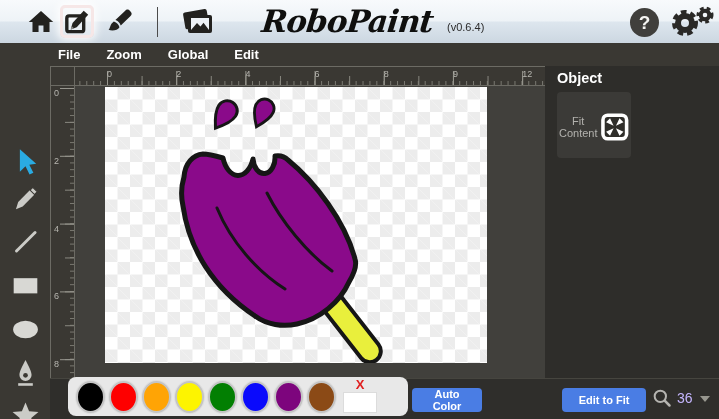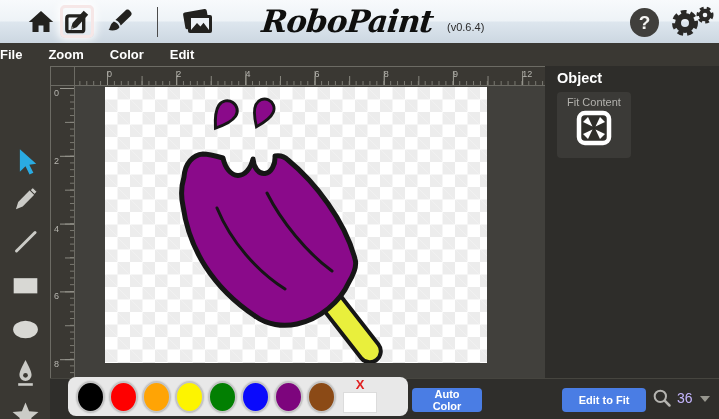--- a/index.html
+++ b/index.html
@@ -31,21 +31,21 @@
   .version{position:absolute;left:447px;top:21px;font-size:11px;color:#2b2b2b;}
   .help-btn{
     position:absolute;left:630px;top:8px;width:29px;height:29px;border-radius:50%;
     background:#403f3c;color:#f4f4f2;font-size:19px;font-weight:bold;
     display:flex;align-items:center;justify-content:center;border:none;cursor:pointer;
   }
   .gear-btn{position:absolute;left:668px;top:5px;width:48px;height:34px;background:none;border:none;padding:0;cursor:pointer;}
   
   .menubar{
     position:absolute;left:0;top:43px;width:719px;height:23px;background:#3a3833;
-    display:flex;align-items:center;box-sizing:border-box;gap:26px;
+    display:flex;align-items:center;padding-left:58px;box-sizing:border-box;gap:26px;
   }
   .menu-item{
     background:none;border:none;color:#fff;font-weight:bold;font-size:13px;
     font-family:inherit;padding:0;cursor:pointer;
   }
   
   .tools{position:absolute;left:0;top:66px;width:50px;height:353px;background:#3a3833;}
   .tool-btn{position:absolute;left:12px;width:27px;height:27px;background:none;border:none;padding:0;cursor:pointer;}
   
   .ruler-corner{
@@ -88,21 +88,21 @@
       linear-gradient(45deg,#ececec 25%,transparent 25% 75%,#ececec 75%);
     background-size:25px 25px;
     background-position:0 0,12.5px 12.5px;
     cursor:default;
   }
   
   .rpanel{position:absolute;left:545px;top:66px;width:174px;height:312px;background:#2e2d2a;}
   .rpanel-header{position:absolute;left:12px;top:4px;color:#fff;font-size:14.5px;font-weight:bold;}
   .fit-btn{
     position:absolute;left:12px;top:26px;width:74px;height:66px;border:none;cursor:pointer;
-    background:#3b3a37;border-radius:4px;display:flex;flex-direction:column;align-items:center;
+    background:#3b3a37;border-radius:4px;display:flex;flex-direction:row;align-items:center;
     padding:4px 0 0 0;font-family:inherit;
   }
   .fit-label{font-size:11px;color:#b3b2ae;}
   
   .bottombar{
     position:absolute;left:50px;top:378px;width:669px;height:41px;background:#2f2e2b;
     border-top:1px solid #46453f;box-sizing:border-box;
   }
   .palette{
     position:absolute;left:18px;top:-2px;width:340px;height:39px;background:#e8e8e8;
@@ -174,21 +174,21 @@
         <circle cx="37" cy="10" r="6" stroke-width="5" stroke-dasharray="3.2 2.6"></circle>
         <circle cx="37" cy="10" r="4.3" stroke-width="4"></circle>
       </g>
     </svg>
   </button>
 </div>
 
 <nav class="menubar">
     <button class="menu-item">File</button>
     <button class="menu-item">Zoom</button>
-    <button class="menu-item">Color</button>
+    <button class="menu-item">Global</button>
     <button class="menu-item">Edit</button>
   </nav>
 
 <div class="tools">
   <button class="tool-btn" style="top:82px">
     <svg width="27" height="27" viewBox="0 0 24 24">
       <polygon points="7,1 7,21 12,16.3 15.6,23.6 19,21.9 15.4,14.8 21.5,14" fill="#2aabe2"></polygon>
     </svg>
   </button>
   <button class="tool-btn" style="top:119px">

